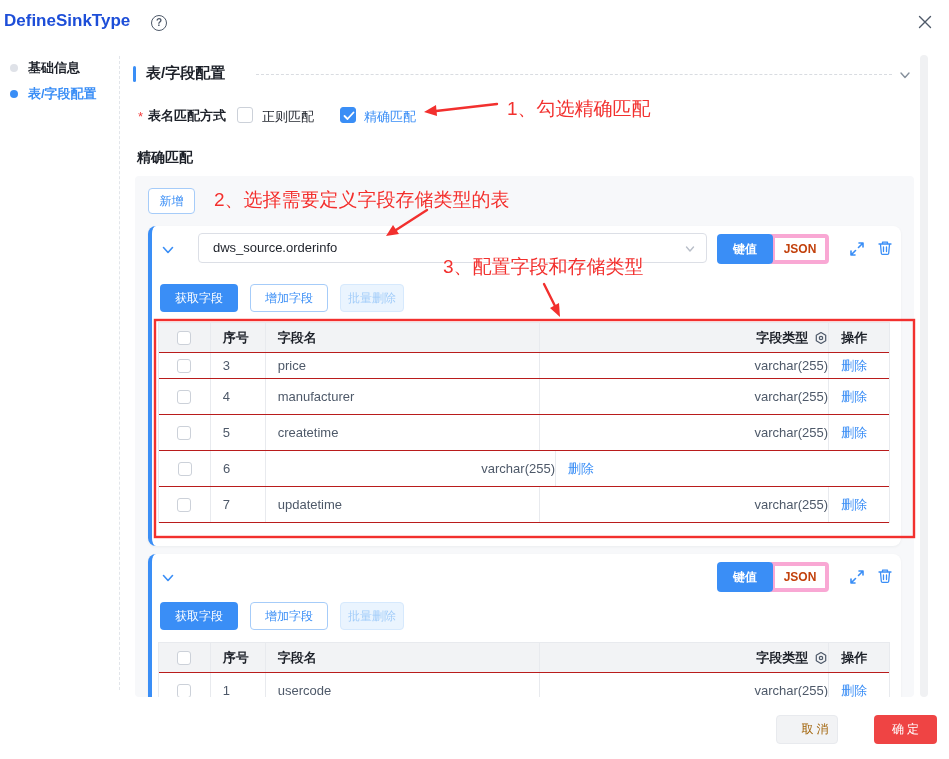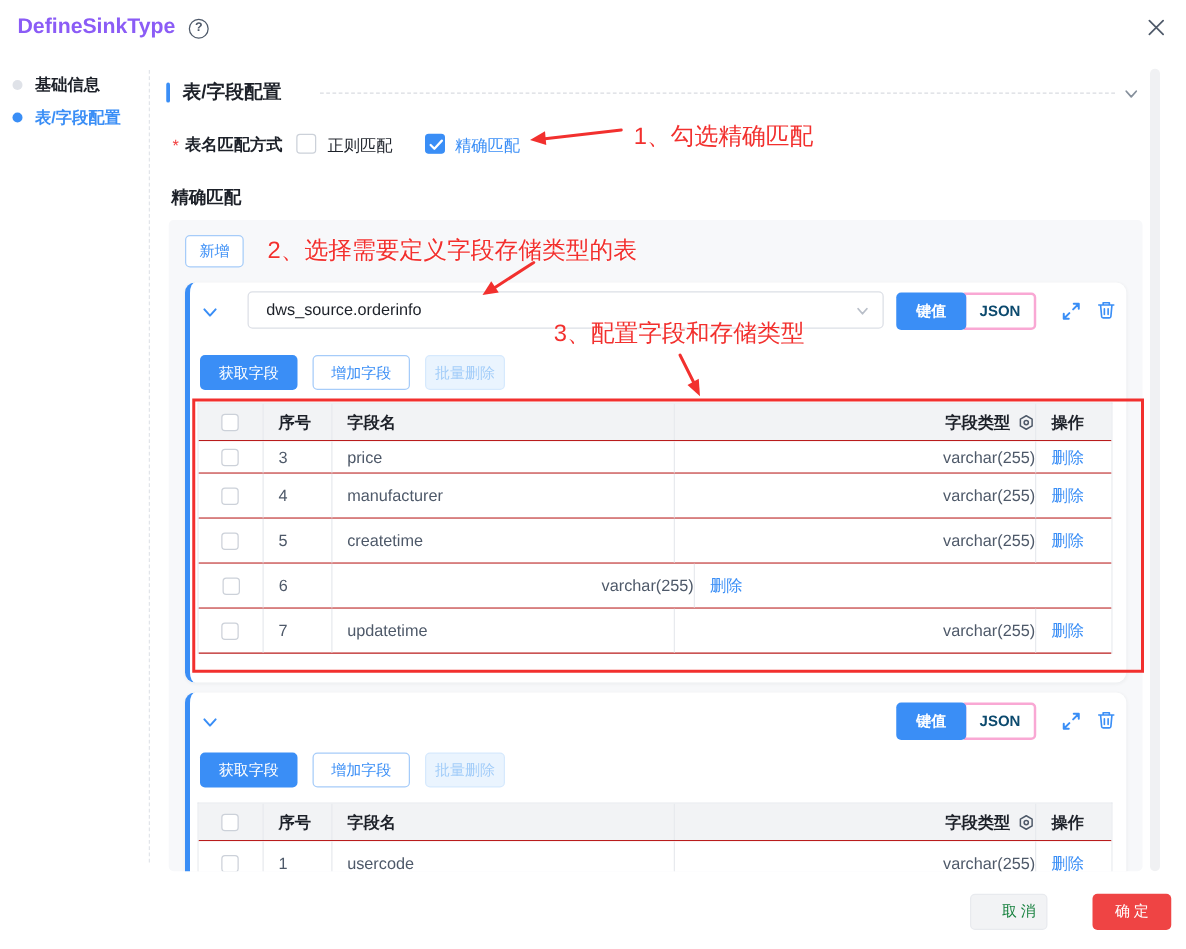--- a/index.html
+++ b/index.html
@@ -1,21 +1,21 @@
 <!DOCTYPE html>
 <html><head>
 <meta charset="utf-8">
 <style>
   * { margin:0; padding:0; box-sizing:border-box; }
   html,body { background:#fff; }
   body { font-family:"Liberation Sans","DejaVu Sans",sans-serif; color:#1d2129; }
   .dialog { position:relative; width:949px; height:759px; background:#fff; overflow:hidden; }
 
   
-  .dlg-title { position:absolute; left:14px; top:11px; font-size:17px; font-weight:bold; color:#8b5cf6; }
+  .dlg-title { position:absolute; left:4px; top:11px; font-size:17px; font-weight:bold; color:#1d4ed8; }
   .help-ic { position:absolute; left:151px; top:15px; width:16px; height:16px; border:1.4px solid #4e5969;
              border-radius:50%; font-size:10px; font-weight:bold; color:#4e5969; text-align:center; line-height:13px; }
   .close-ic { position:absolute; left:917px; top:14px; width:16px; height:16px; cursor:pointer; }
 
   
   .side-item { position:absolute; left:0; display:flex; align-items:center; gap:10px; font-size:13px; font-weight:600; cursor:pointer; }
   .dot { width:8px; height:8px; border-radius:50%; margin-left:10px; }
   .v-divider { position:absolute; left:119px; top:56px; height:634px; border-left:1px dashed #e2e5ea; }
 
   
@@ -45,21 +45,21 @@
   .card { position:absolute; left:13px; width:753px; background:#fff; border-radius:8px;
           border-left:4px solid #3a8ef6; box-shadow:0 1px 3px rgba(29,33,41,0.05); }
   .card-1 { top:50px; height:320px; }
   .card-2 { top:378px; height:176px; }
   .chev-blue { position:absolute; left:8px; top:16px; width:16px; height:16px; cursor:pointer; }
   .tbl-select { position:absolute; left:46px; top:7px; width:509px; height:30px; background:#fff; border:1px solid #dcdfe6;
                 border-radius:4px; font-size:13px; color:#1d2129; line-height:28px; padding-left:14px; cursor:pointer; }
   .sel-chev { position:absolute; right:10px; top:9px; }
   .seg { position:absolute; top:8px; left:565px; display:flex; }
   .seg-kv { width:56px; height:30px; background:#3a8ef6; color:#fff; font-weight:bold; border-radius:4px; z-index:2; }
-  .seg-json { width:58px; height:30px; background:#fff; color:#0c4a6e; font-weight:bold; border:2px solid #f9a8d4;
+  .seg-json { width:58px; height:30px; background:#fff; color:#c2410c; font-weight:bold; border:4px solid #f9a8d4;
               border-radius:0 4px 4px 0; margin-left:-2px; }
   .ic-btn { position:absolute; width:18px; height:18px; cursor:pointer; }
   .btn-fetch { position:absolute; width:78px; height:28px; background:#3a8ef6; color:#fff; }
   .btn-addf  { position:absolute; width:78px; height:28px; background:#fff; border:1px solid #a6ccf9; color:#3a8ef6; }
   .btn-batch { position:absolute; width:64px; height:28px; background:#eaf4fe; border:1px solid #d6e9fd; color:#a3cdf9; cursor:not-allowed; }
 
   
   .tbl { position:absolute; left:6px; width:732px; font-size:13px; border:1px solid #e8eaee; border-bottom:none; }
   .trow { display:flex; border-bottom:1px solid #b91c1c; background:#fff; }
   .thead { background:#f2f3f5; font-weight:bold; }
@@ -74,21 +74,21 @@
   .cell-val { color:#4e5969; }
   .del { color:#3a8ef6; cursor:pointer; }
 
   
   .anno { position:absolute; color:#f2302e; font-size:19px; font-weight:500; z-index:40; white-space:nowrap;
           text-shadow:0 0 1px #fff, 0 0 2px #fff; }
   .overlay { position:absolute; left:0; top:0; z-index:39; pointer-events:none; }
 
   
   .btn-cancel { position:absolute; left:776px; top:715px; width:62px; height:29px; background:#f2f3f5;
-                border:1px solid #e8eaee; color:#15803d; letter-spacing:3px; padding-left:19px; }
+                border:1px solid #e8eaee; color:#a16207; letter-spacing:3px; padding-left:19px; }
   .btn-ok { position:absolute; left:874px; top:715px; width:63px; height:29px; background:#ef4444; color:#fff;
             letter-spacing:3px; padding-left:3px; }
 
   .scrollbar { position:absolute; left:920px; top:55px; width:8px; height:642px; background:#f0f1f3; border-radius:4px; }
 </style>
 </head>
 <body>
 
 <div class="dialog">
 

